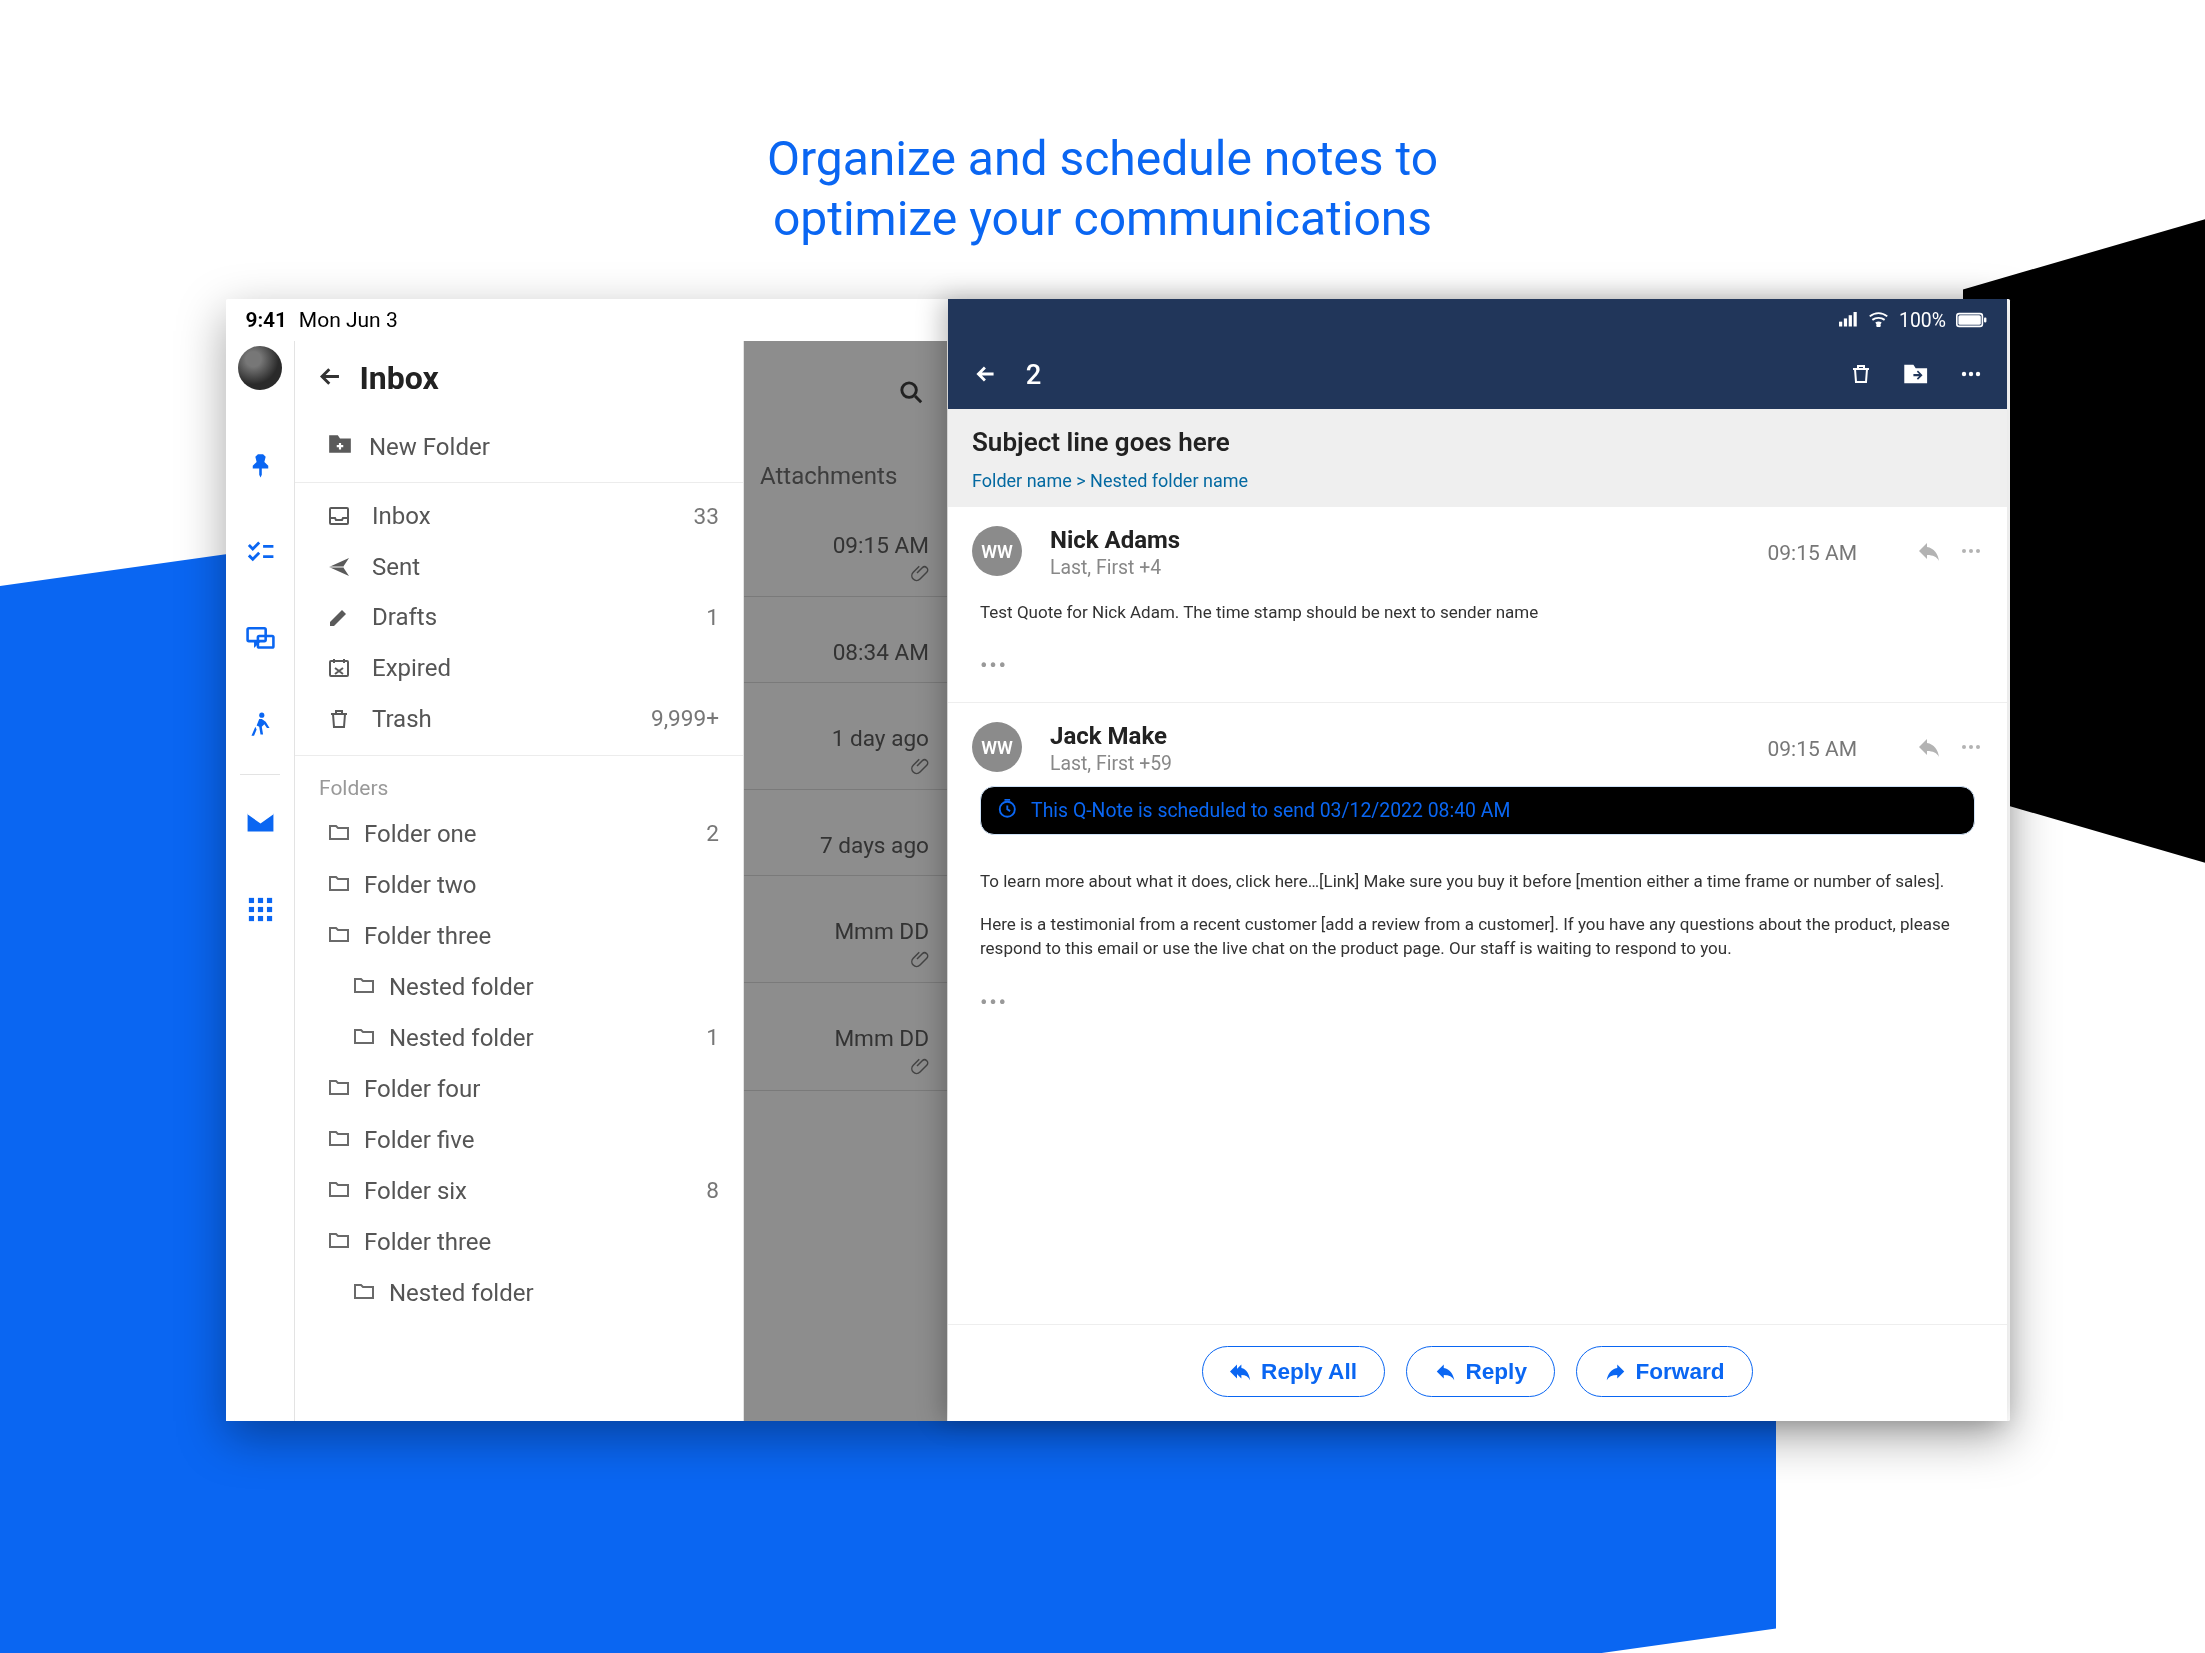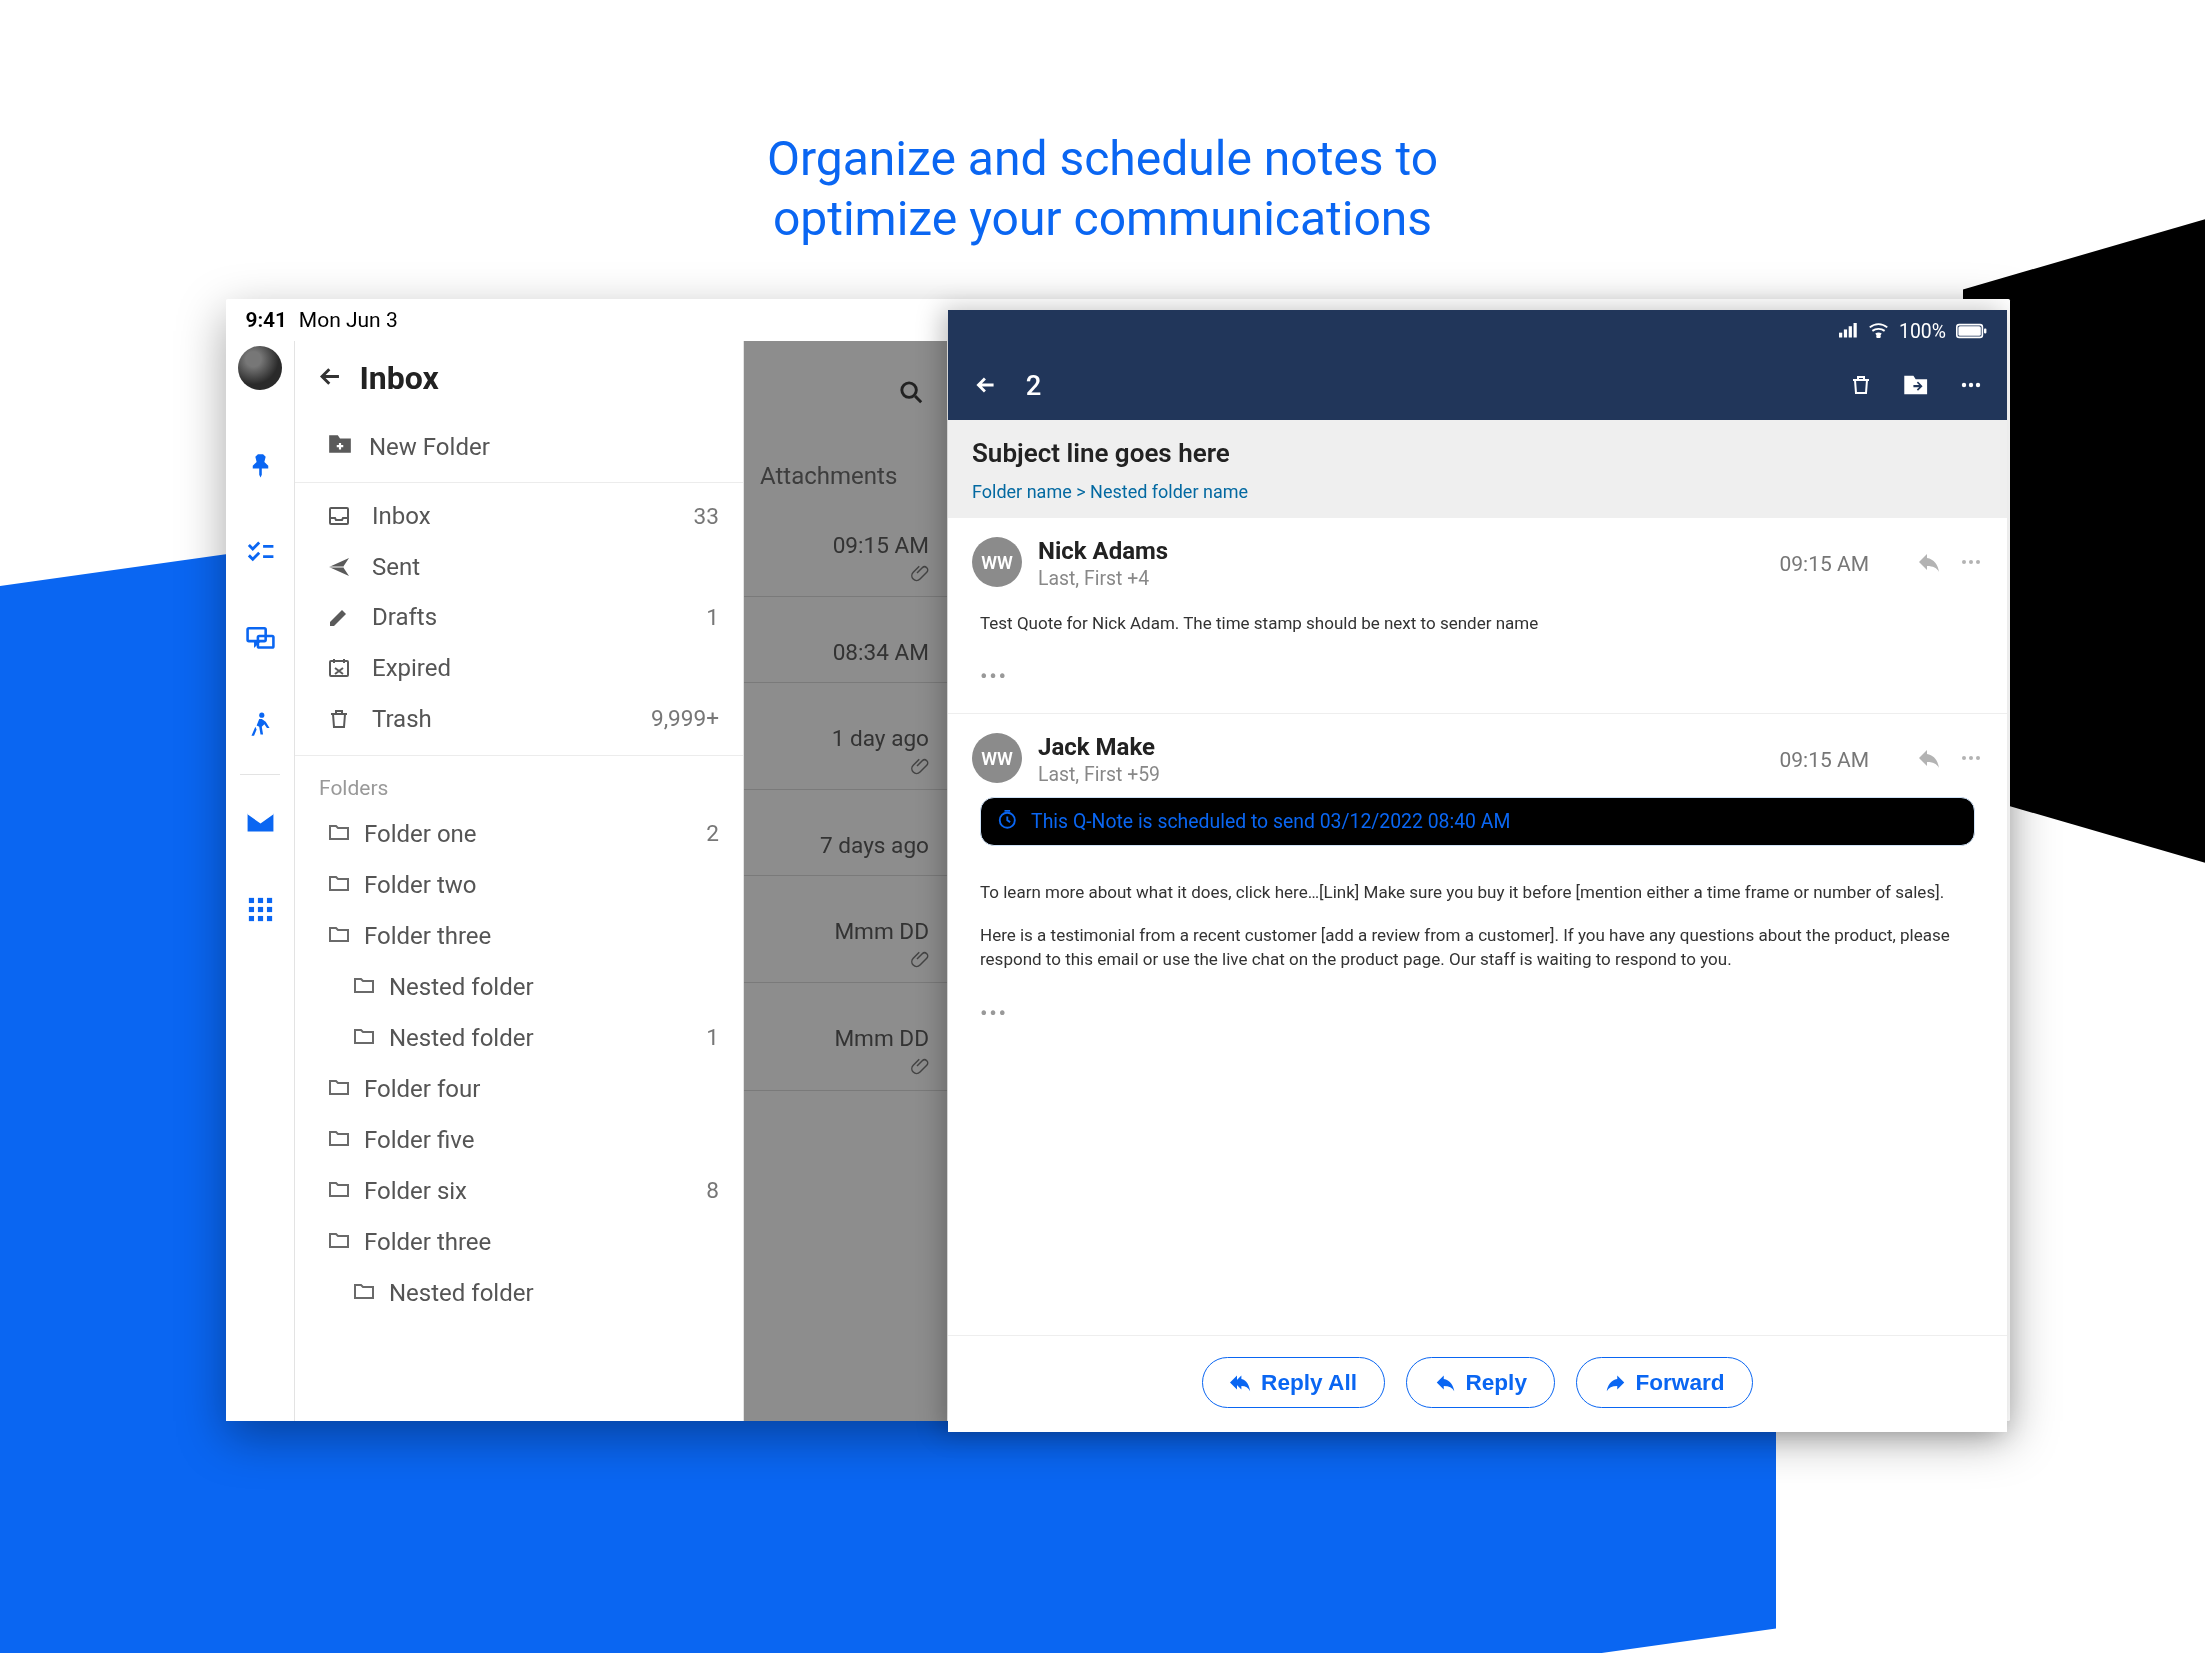--- a/index.html
+++ b/index.html
@@ -185,21 +185,21 @@
     padding: 42px 18px 11.3px 18px;
     text-align: right;
     border-bottom: 0.8px solid #7a7a7a;
   }
   .mid-item .time { font-size: 22.6px; color: #333; display: block; margin-bottom: 4.8px;}
   .mid-item .clip { color: #444; }
   
   .msg-panel {
     position: absolute;
     left: 948px;
-    top: 310px;
+    top: 299px;
     width: 1059px;
     height: 1122px;
     background: #fff;
     box-shadow: -6.5px 0 24px rgba(0,0,0,0.25);
     z-index: 10;
     display: flex;
     flex-direction: column;
   }
   .msg-statusbar {
     height: 42px;
@@ -231,21 +231,21 @@
     background: #efefef;
     padding: 18px 24px 16px 24px;
   }
   .subject-line { font-size: 26px; font-weight: 600; color: #222; }
   .breadcrumb { font-size: 18px; color: #0369a1; margin-top: 13px; }
   .thread { flex: 1; overflow: hidden; }
   .msg {
     border-bottom: 0.8px solid #eee;
     padding: 19.4px 24px 22.6px 24px;
   }
-  .msg-head { display: flex; align-items: flex-start; gap: 16px; }
+  .msg-head { display: flex; align-items: flex-start; gap: 28px; }
   .msg-avatar {
     width: 50px; height: 50px; border-radius: 50%;
     background: #8b8b8b; color: #fff;
     display: flex; align-items: center; justify-content: center;
     font-size: 18px; font-weight: 600;
     flex-shrink: 0;
   }
   .msg-meta { flex: 1; }
   .sender { font-size: 24px; font-weight: 700; color: #222; }
   .recip { font-size: 19.4px; color: #888; margin-top: 1.6px;}

